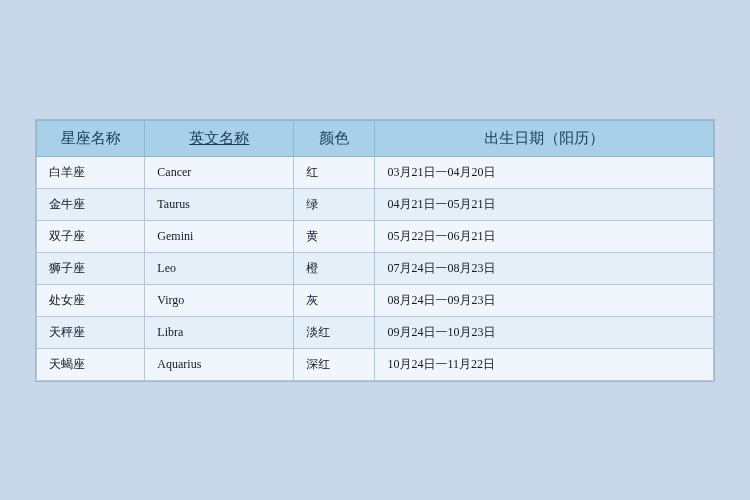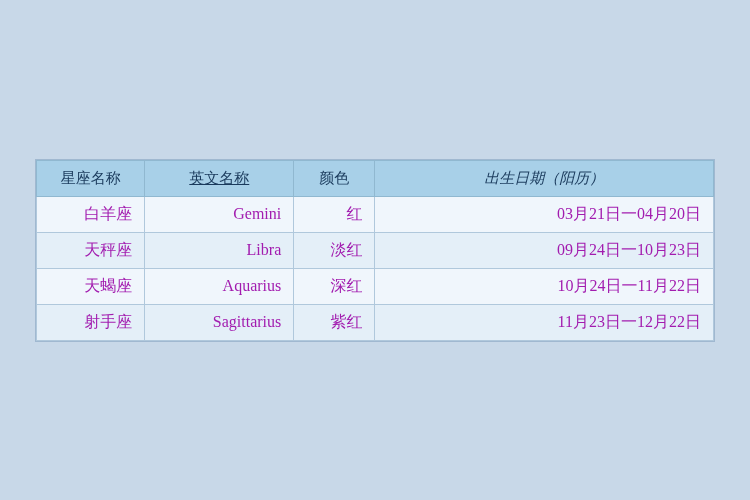--- a/index.html
+++ b/index.html
@@ -38,62 +38,80 @@
     }
     tbody tr {
       background-color: #f0f6fc;
     }
     tbody tr:nth-child(even) {
       background-color: #e4eff8;
     }
     tbody td {
       border: 1px solid #b0c8dc;
       padding: 7px 12px;
-      text-align: right;
-      font-size: 16px;
-      color: #a21caf;
+      text-align: left;
+      font-size: 12px;
+      color: #0f172a;
     }
     .col-zh { width: 16%; }
     .col-en { width: 22%; text-decoration: underline; }
     .col-color { width: 12%; }
-    .col-date { width: 50%; font-style: italic; }
+    .col-date { width: 50%; }
   </style>
 </head>
 <body>
 
 <div class="table-container">
   <table>
     <thead>
       <tr>
         <th class="col-zh">星座名称</th>
         <th class="col-en">英文名称</th>
         <th class="col-color">颜色</th>
         <th class="col-date">出生日期（阳历）</th>
       </tr>
     </thead>
     <tbody id="table-body">
     <tr>
           <td>白羊座</td>
-          <td>Gemini</td>
+          <td>Cancer</td>
           <td>红</td>
           <td>03月21日一04月20日</td>
+        </tr>
+        <tr>
+          <td>金牛座</td>
+          <td>Taurus</td>
+          <td>绿</td>
+          <td>04月21日一05月21日</td>
+        </tr>
+        <tr>
+          <td>双子座</td>
+          <td>Gemini</td>
+          <td>黄</td>
+          <td>05月22日一06月21日</td>
+        </tr>
+        <tr>
+          <td>狮子座</td>
+          <td>Leo</td>
+          <td>橙</td>
+          <td>07月24日一08月23日</td>
+        </tr>
+        <tr>
+          <td>处女座</td>
+          <td>Virgo</td>
+          <td>灰</td>
+          <td>08月24日一09月23日</td>
         </tr>
         <tr>
           <td>天秤座</td>
           <td>Libra</td>
           <td>淡红</td>
           <td>09月24日一10月23日</td>
         </tr>
         <tr>
           <td>天蝎座</td>
           <td>Aquarius</td>
           <td>深红</td>
           <td>10月24日一11月22日</td>
         </tr>
-        <tr>
-          <td>射手座</td>
-          <td>Sagittarius</td>
-          <td>紫红</td>
-          <td>11月23日一12月22日</td>
-        </tr>
       </tbody>
   </table>
 </div>
 
 </body></html>

